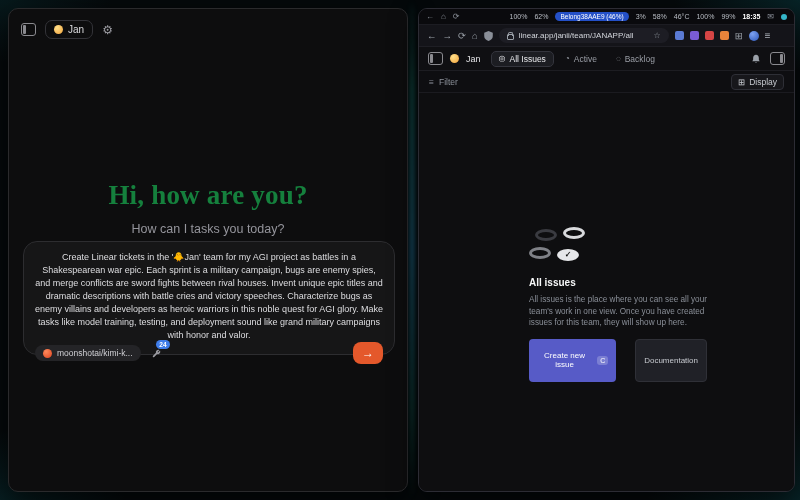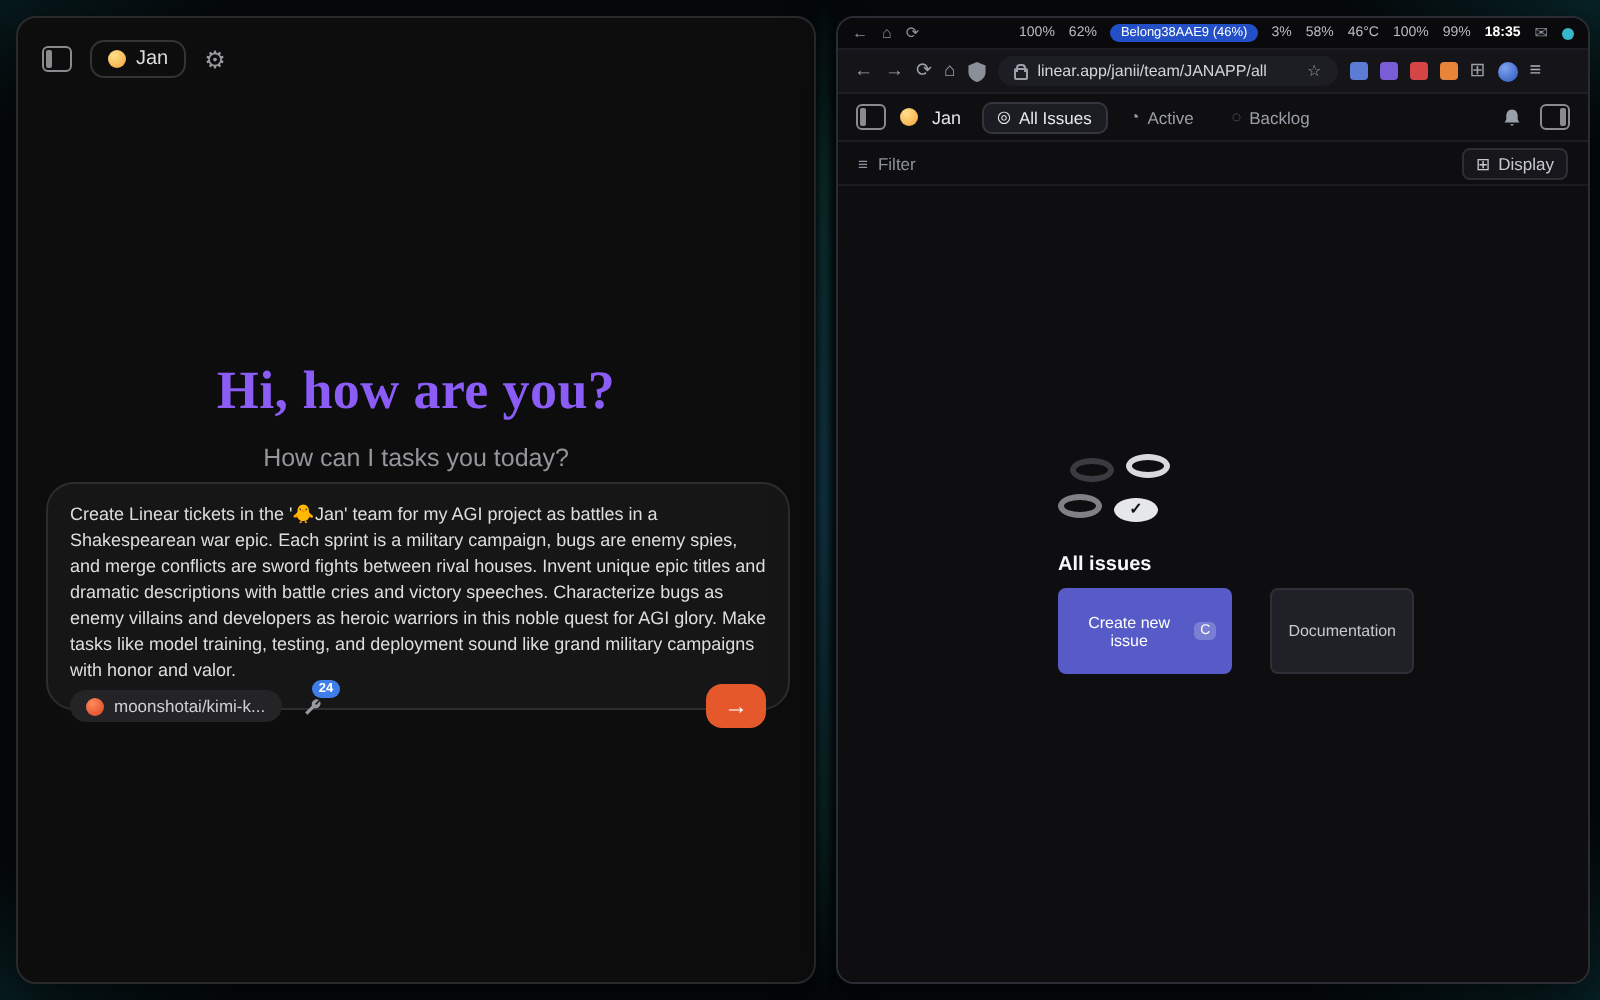--- a/index.html
+++ b/index.html
@@ -24,25 +24,25 @@
     border:1px solid #2a2a2c;border-radius:10px;box-shadow:0 10px 28px rgba(0,0,0,.6);
     color:#e6e6e6;overflow:hidden;box-sizing:border-box;}
   .jan-header{display:flex;align-items:center;gap:9px;padding:11px 12px;}
   .panel-icon{width:13px;height:11px;border:1.5px solid #8a8a8f;border-radius:3px;position:relative;display:inline-block;flex:0 0 auto;}
   .panel-icon::before{content:"";position:absolute;left:1px;top:1px;bottom:1px;width:3px;background:#8a8a8f;border-radius:1px;}
   .panel-icon.right::before{left:auto;right:1px;}
   .team-chip{display:inline-flex;align-items:center;gap:5px;border:1px solid #333338;border-radius:7px;padding:3px 8px;font-size:10px;color:#dcdcdf;}
   .duck{width:9px;height:9px;border-radius:50%;background:radial-gradient(circle at 35% 30%,#ffe08a,#f2a33c);display:inline-block;font-size:0;overflow:hidden;flex:0 0 auto;}
   .gear{color:#9a9aa0;font-size:12px;line-height:1;}
   .jan-main{text-align:center;margin-top:130px;}
-  .jan-main h1{font-family:"Liberation Serif",serif;font-size:27px;font-weight:600;color:#8b5cf6;letter-spacing:.2px;}
+  .jan-main h1{font-family:"Liberation Serif",serif;font-size:27px;font-weight:600;color:#15803d;letter-spacing:.2px;}
   .subtitle{margin-top:11px;font-size:12.5px;color:#95959c;}
   .composer{position:absolute;left:14px;right:12px;top:232px;height:114px;background:#161617;border:1px solid #2d2d30;
     border-radius:14px;padding:9px 11px;box-sizing:border-box;display:flex;flex-direction:column;}
-  .prompt{font-size:9px;line-height:1.45;color:#dedee1;text-align:left;}
+  .prompt{font-size:9px;line-height:1.45;color:#dedee1;text-align:center;}
   .composer-row{margin-top:auto;display:flex;align-items:center;gap:10px;}
   .model-chip{display:inline-flex;align-items:center;gap:5px;background:#242427;border-radius:10px;padding:3px 8px;font-size:8.5px;color:#cfcfd4;}
   .moonshot-dot{width:9px;height:9px;border-radius:50%;background:radial-gradient(circle at 35% 30%,#ff8a5c,#de431f);flex:0 0 auto;}
   .tools{position:relative;display:inline-flex;align-items:center;}
   .badge{position:absolute;top:-8px;right:-8px;background:#3f7dea;color:#fff;font-size:6.5px;font-weight:bold;padding:1px 3px;border-radius:7px;}
   .send-btn{margin-left:auto;width:30px;height:22px;background:#e4582b;border-radius:8px;color:#fff;
     display:flex;align-items:center;justify-content:center;font-size:12px;line-height:1;}
 
   
   .browser-window{position:absolute;left:418px;top:8px;width:377px;height:484px;background:#0e0e11;
@@ -221,20 +221,21 @@
       <div class="empty">
         <div class="rings">
           <span class="ring r1"></span>
           <span class="ring r2"></span>
           <span class="ring r3"></span>
           <span class="ring r4">
             <i>✓</i>
           </span>
         </div>
         <h3>All issues</h3>
+        <p>All issues is the place where you can see all your team's work in one view. Once you have created issues for this team, they will show up here.</p>
         <div class="empty-buttons">
           <button class="btn-create">
             <span>Create new issue</span>
             <span class="kbd">C</span>
           </button>
           <button class="btn-docs">Documentation</button>
         </div>
       </div>
     </div>
   </section>

